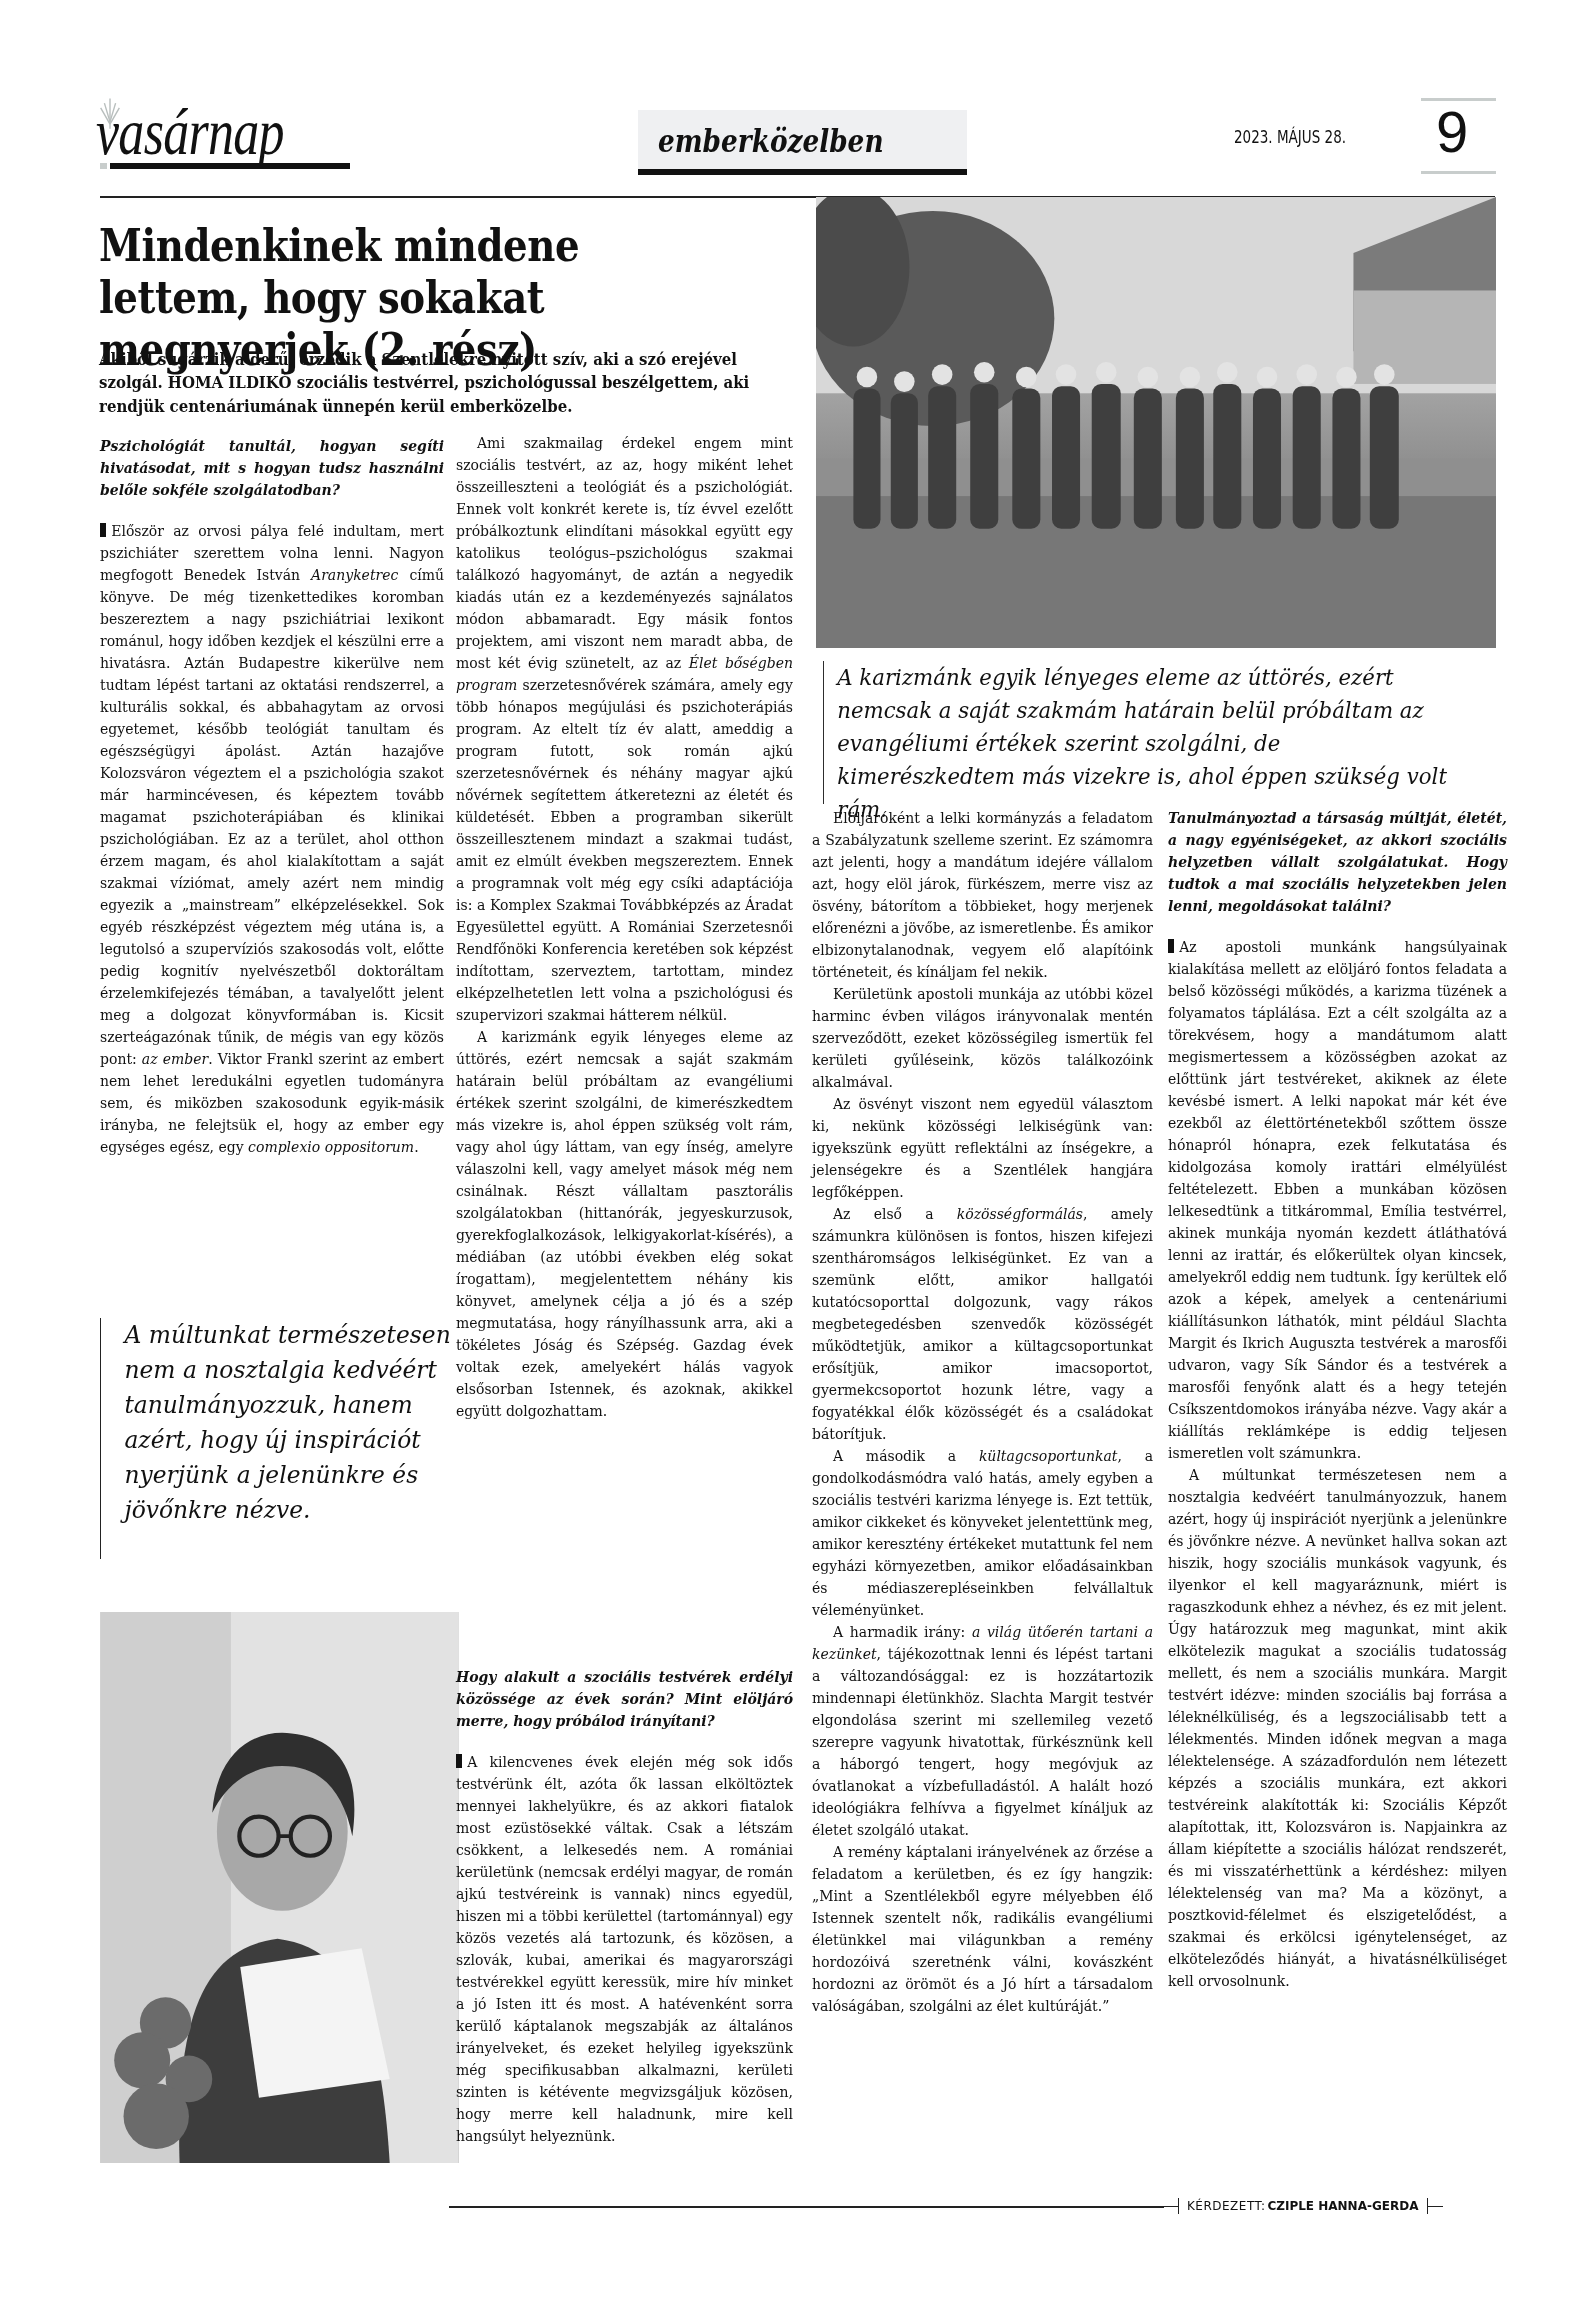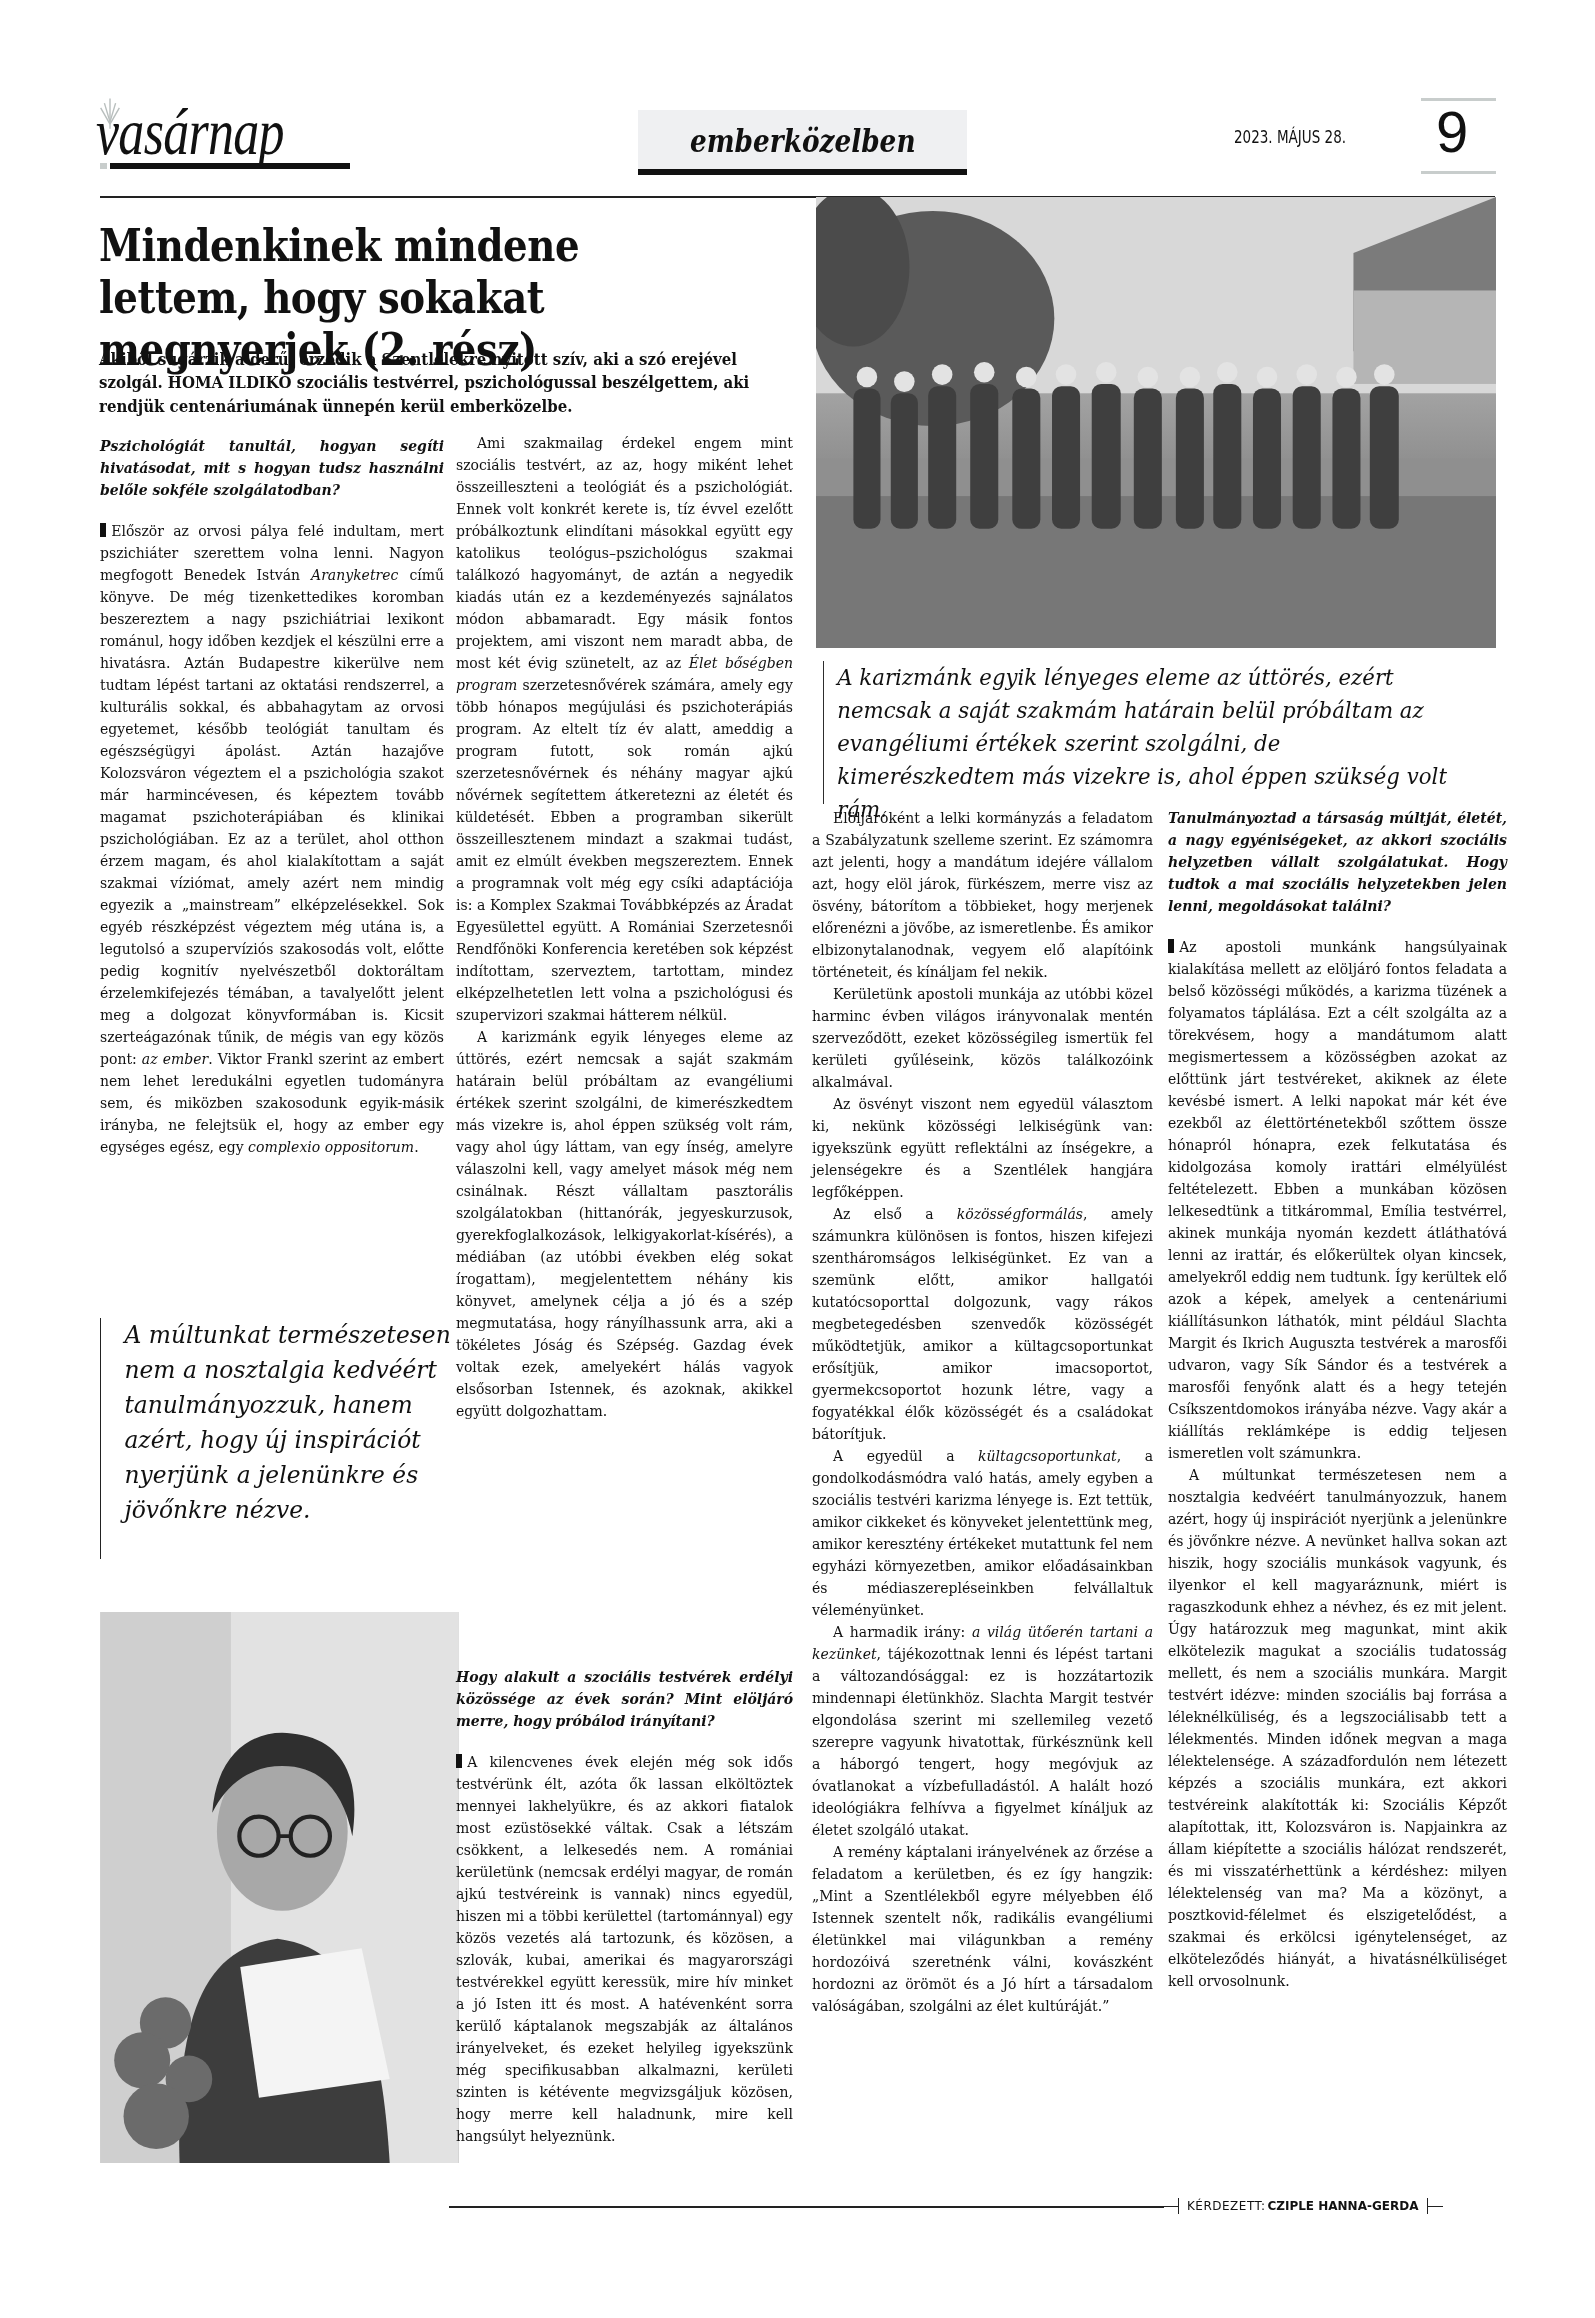--- a/index.html
+++ b/index.html
@@ -4,21 +4,21 @@
 <style>
   html, body { margin: 0; padding: 0; background: #ffffff; }
   body { width: 1595px; height: 2319px; position: relative; overflow: hidden; color: #111; font-family: "DejaVu Serif", serif; }
   .abs { position: absolute; }
 
   
   .logo { left: 96px; top: 100px; font-family: "Liberation Serif", serif; font-style: italic; font-size: 65px; line-height: 1; letter-spacing: -0.9px; transform: scaleX(0.8); transform-origin: left top; }
   .logo-rule { left: 110px; top: 163px; width: 240px; height: 5.6px; background: #111; }
   .logo-rule-stub { left: 100px; top: 163px; width: 6.5px; height: 5.6px; background: #c8cdcc; }
   .logo-spark { left: 96px; top: 96px; width: 28px; height: 33px; }
-  .section-box { left: 638px; top: 110px; width: 329px; height: 61px; background: #eff0f2; display: flex; align-items: center; justify-content: center; }
+  .section-box { left: 638px; top: 110px; width: 329px; height: 61px; background: #eff0f2; display: flex; align-items: center; justify-content: flex-start; }
   .section-box span { font-family: "DejaVu Serif", serif; font-weight: bold; font-style: italic; font-size: 31px; transform: scaleX(0.85); display: inline-block; }
   .section-rule { left: 638px; top: 169px; width: 329px; height: 5.6px; background: #111; }
   .date { left: 1234px; top: 126px; font-family: "DejaVu Sans", sans-serif; font-size: 18px; transform: scaleX(0.75); transform-origin: left top; white-space: nowrap; }
   .page-num { left: 1436px; top: 103px; font-family: "Liberation Sans", sans-serif; font-size: 58px; font-weight: 300; line-height: 1; }
   .pn-rule-top { left: 1421px; top: 98px; width: 75px; height: 3.3px; background: #c8cdcc; }
   .pn-rule-bot { left: 1421px; top: 171px; width: 75px; height: 3.3px; background: #c8cdcc; }
   .top-rule { left: 100px; top: 196px; width: 1395px; height: 2.3px; background: #222; }
 
   
   .headline { left: 99px; top: 220px; width: 715px; font-family: "DejaVu Serif", serif; font-weight: bold; font-size: 45px; line-height: 52px; transform: scaleX(0.86); transform-origin: left top; letter-spacing: -0.5px; }
@@ -162,21 +162,21 @@
 <div class="abs col col2b">
   <p class="q">Hogy alakult a szociális testvérek erdélyi közössége az évek során? Mint elöljáró merre, hogy próbálod irányítani?</p>
   <p class="first"><span class="marker"></span><span>A kilencvenes évek elején még sok idős testvérünk élt, azóta ők lassan elköltöztek mennyei lakhelyükre, és az akkori fiatalok most ezüstösekké váltak. Csak a létszám csökkent, a lelkesedés nem. A romániai kerületünk (nemcsak erdélyi magyar, de román ajkú testvéreink is vannak) nincs egyedül, hiszen mi a többi kerülettel (tartománnyal) egy közös vezetés alá tartozunk, és közösen, a szlovák, kubai, amerikai és magyarországi testvérekkel együtt keressük, mire hív minket a jó Isten itt és most. A hatévenként sorra kerülő káptalanok megszabják az általános irányelveket, és ezeket helyileg igyekszünk még specifikusabban alkalmazni, kerületi szinten is kétévente megvizsgáljuk közösen, hogy merre kell haladnunk, mire kell hangsúlyt helyeznünk.</span></p>
 </div>
 
 <div class="abs col col3">
   <p>Elöljáróként a lelki kormányzás a feladatom a Szabályzatunk szelleme szerint. Ez számomra azt jelenti, hogy a mandátum idejére vállalom azt, hogy elöl járok, fürkészem, merre visz az ösvény, bátorítom a többieket, hogy merjenek előrenézni a jövőbe, az ismeretlenbe. És amikor elbizonytalanodnak, vegyem elő alapítóink történeteit, és kínáljam fel nekik.</p>
   <p>Kerületünk apostoli munkája az utóbbi közel harminc évben világos irányvonalak mentén szerveződött, ezeket közösségileg ismertük fel kerületi gyűléseink, közös találkozóink alkalmával.</p>
   <p>Az ösvényt viszont nem egyedül választom ki, nekünk közösségi lelkiségünk van: igyekszünk együtt reflektálni az ínségekre, a jelenségekre és a Szentlélek hangjára legfőképpen.</p>
   <p><span>Az első a </span><i>közösségformálás</i><span>, amely számunkra különösen is fontos, hiszen kifejezi szentháromságos lelkiségünket. Ez van a szemünk előtt, amikor hallgatói kutatócsoporttal dolgozunk, vagy rákos megbetegedésben szenvedők közösségét működtetjük, amikor a kültagcsoportunkat erősítjük, amikor imacsoportot, gyermekcsoportot hozunk létre, vagy a fogyatékkal élők közösségét és a családokat bátorítjuk.</span></p>
-  <p><span>A egyedül a </span><i>kültagcsoportunkat</i><span>, a gondolkodásmódra való hatás, amely egyben a szociális testvéri karizma lényege is. Ezt tettük, amikor cikkeket és könyveket jelentettünk meg, amikor keresztény értékeket mutattunk fel nem egyházi környezetben, amikor előadásainkban és médiaszerepléseinkben felvállaltuk véleményünket.</span></p>
+  <p><span>A második a </span><i>kültagcsoportunkat</i><span>, a gondolkodásmódra való hatás, amely egyben a szociális testvéri karizma lényege is. Ezt tettük, amikor cikkeket és könyveket jelentettünk meg, amikor keresztény értékeket mutattunk fel nem egyházi környezetben, amikor előadásainkban és médiaszerepléseinkben felvállaltuk véleményünket.</span></p>
   <p><span>A harmadik irány: </span><i>a világ ütőerén tartani a kezünket</i><span>, tájékozottnak lenni és lépést tartani a változandósággal: ez is hozzátartozik mindennapi életünkhöz. Slachta Margit testvér elgondolása szerint mi szellemileg vezető szerepre vagyunk hivatottak, fürkésznünk kell a háborgó tengert, hogy megóvjuk az óvatlanokat a vízbefulladástól. A halált hozó ideológiákra felhívva a figyelmet kínáljuk az életet szolgáló utakat.</span></p>
   <p>A remény káptalani irányelvének az őrzése a feladatom a kerületben, és ez így hangzik: „Mint a Szentlélekből egyre mélyebben élő Istennek szentelt nők, radikális evangéliumi életünkkel mai világunkban a remény hordozóivá szeretnénk válni, kovászként hordozni az örömöt és a Jó hírt a társadalom valóságában, szolgálni az élet kultúráját.”</p>
 </div>
 
 <div class="abs col col4">
   <p class="q">Tanulmányoztad a társaság múltját, életét, a nagy egyéniségeket, az akkori szociális helyzetben vállalt szolgálatukat. Hogy tudtok a mai szociális helyzetekben jelen lenni, megoldásokat találni?</p>
   <p class="first"><span class="marker"></span><span>Az apostoli munkánk hangsúlyainak kialakítása mellett az elöljáró fontos feladata a belső közösségi működés, a karizma tüzének a folyamatos táplálása. Ezt a célt szolgálta az a törekvésem, hogy a mandátumom alatt megismertessem a közösségben azokat az előttünk járt testvéreket, akiknek az élete kevésbé ismert. A lelki napokat már két éve ezekből az élettörténetekből szőttem össze hónapról hónapra, ezek felkutatása és kidolgozása komoly irattári elmélyülést feltételezett. Ebben a munkában közösen lelkesedtünk a titkárommal, Emília testvérrel, akinek munkája nyomán kezdett átláthatóvá lenni az irattár, és előkerültek olyan kincsek, amelyekről eddig nem tudtunk. Így kerültek elő azok a képek, amelyek a centenáriumi kiállításunkon láthatók, mint például Slachta Margit és Ikrich Auguszta testvérek a marosfői udvaron, vagy Sík Sándor és a testvérek a marosfői fenyőnk alatt és a hegy tetején Csíkszentdomokos irányába nézve. Vagy akár a kiállítás reklámképe is eddig teljesen ismeretlen volt számunkra.</span></p>
   <p>A múltunkat természetesen nem a nosztalgia kedvéért tanulmányozzuk, hanem azért, hogy új inspirációt nyerjünk a jelenünkre és jövőnkre nézve. A nevünket hallva sokan azt hiszik, hogy szociális munkások vagyunk, és ilyenkor el kell magyaráznunk, miért is ragaszkodunk ehhez a névhez, és ez mit jelent. Úgy határozzuk meg magunkat, mint akik elkötelezik magukat a szociális tudatosság mellett, és nem a szociális munkára. Margit testvért idézve: minden szociális baj forrása a léleknélküliség, és a legszociálisabb tett a lélekmentés. Minden időnek megvan a maga lélektelensége. A századfordulón nem létezett képzés a szociális munkára, ezt akkori testvéreink alakították ki: Szociális Képzőt alapítottak, itt, Kolozsváron is. Napjainkra az állam kiépítette a szociális hálózat rendszerét, és mi visszatérhettünk a kérdéshez: milyen lélektelenség van ma? Ma a közönyt, a posztkovid-félelmet és elszigetelődést, a szakmai és erkölcsi igénytelenséget, az elköteleződés hiányát, a hivatásnélküliséget kell orvosolnunk.</p>
 </div>
 

